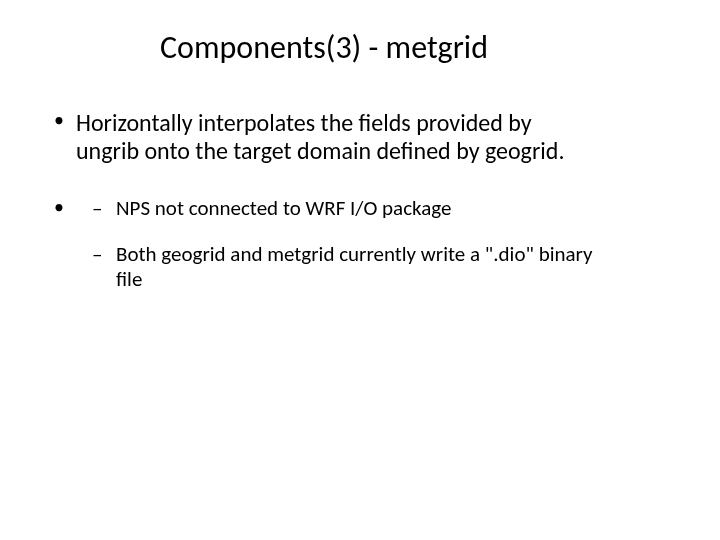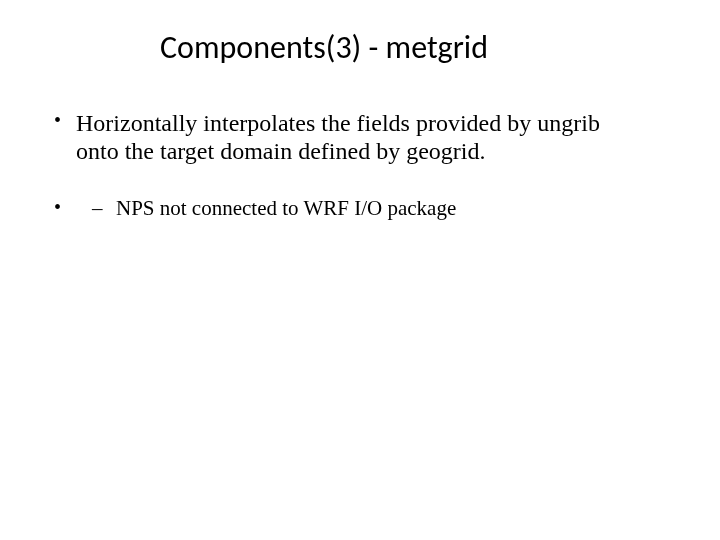--- a/index.html
+++ b/index.html
@@ -29,21 +29,20 @@
     list-style: none;
     padding: 0;
     margin: 0;
   }
   ul.level1 > li {
     position: relative;
     padding-left: 28px;
     font-size: 24px;
     line-height: 1.18;
     margin-bottom: 30px;
-    font-family: Liberation Serif, serif;
   }
   ul.level1 > li::before {
     content: "•";
     position: absolute;
     left: 6px;
     top: 0;
     font-size: 20px;
   }
   ul.level2 {
     list-style: none;
@@ -74,16 +73,19 @@
 
   <ul class="level1">
     <li>
       <span>Horizontally interpolates the fields provided by ungrib onto the target domain defined by geogrid.</span>
     </li>
     <li>
       <ul class="level2">
         <li>
           <span>NPS not connected to WRF I/O package</span>
         </li>
+        <li>
+          <span>Both geogrid and metgrid currently write a ".dio" binary file</span>
+        </li>
       </ul>
     </li>
   </ul>
 </div>
 
 </body></html>

